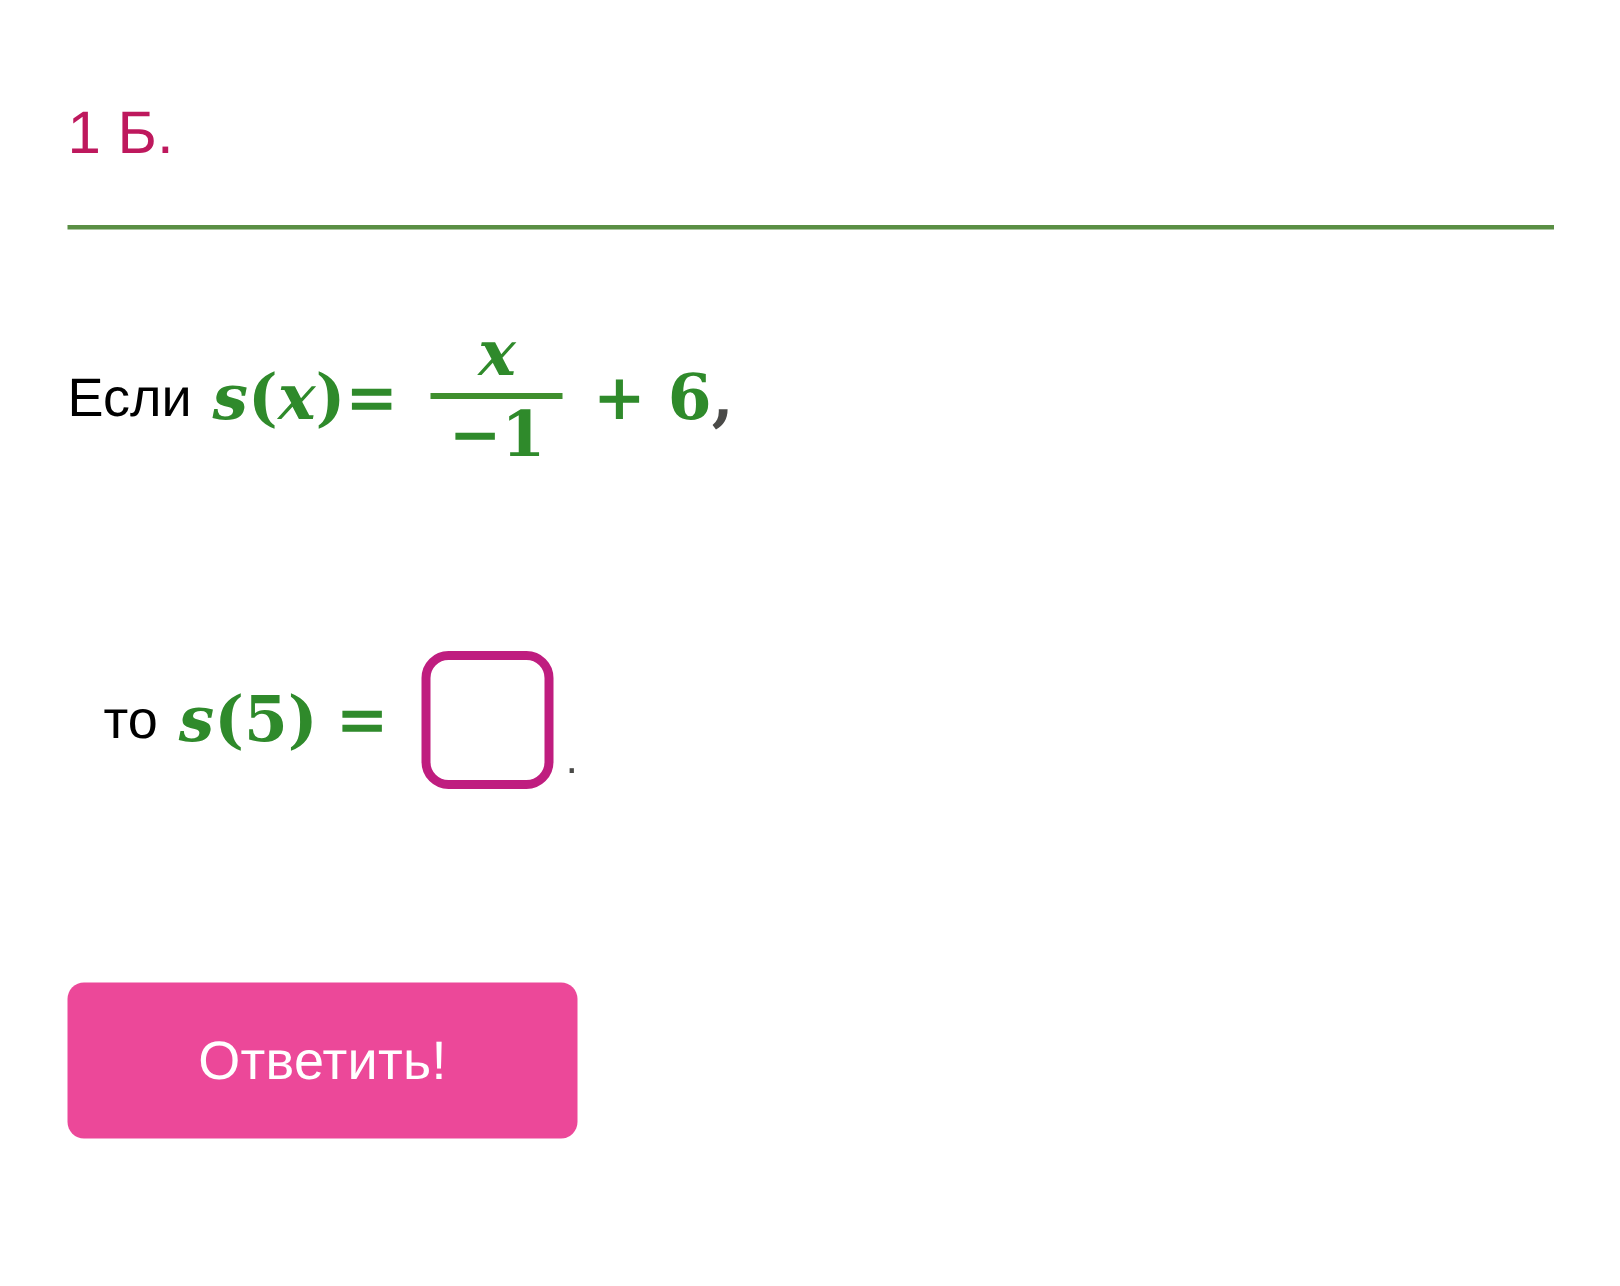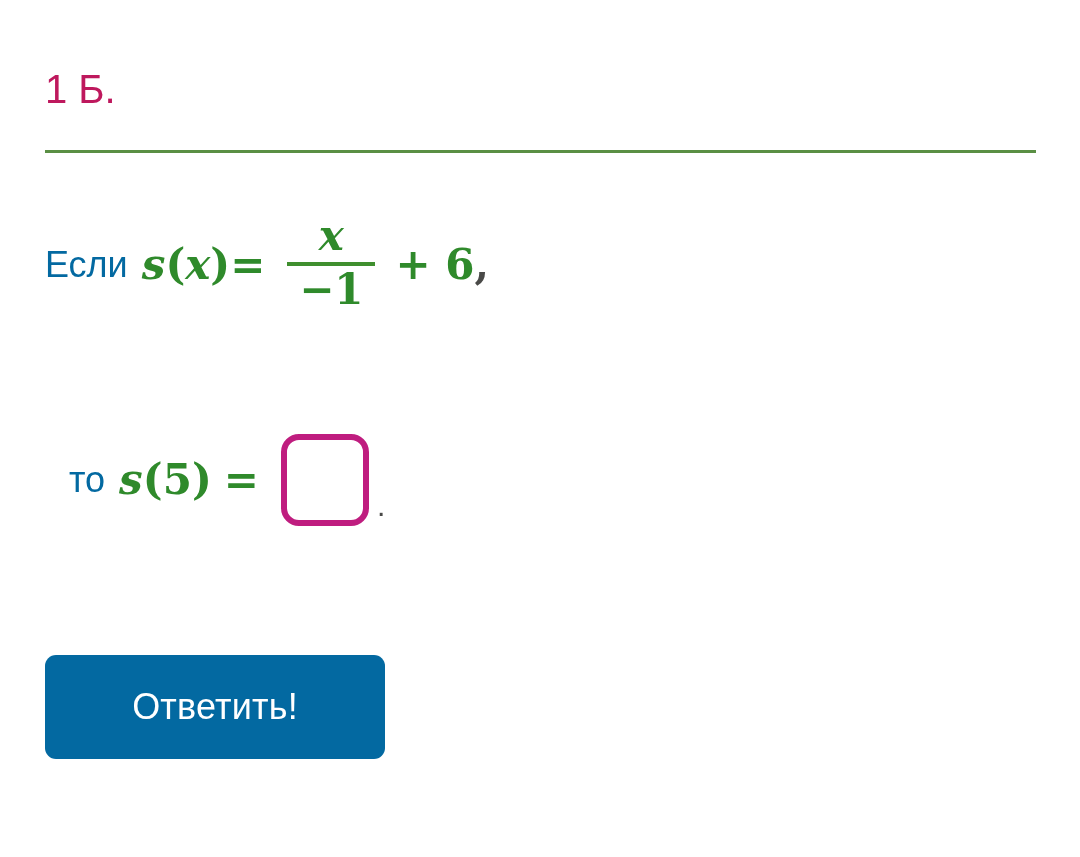--- a/index.html
+++ b/index.html
@@ -62,21 +62,21 @@
     height: 120px;
   }
   .line-then {
     left: 45px;
     top: 425px;
     height: 110px;
     margin-left: 24px;
   }
 
   .plain {
-    color: #0369a1;
+    color: #000000;
     font-size: 36px;
     font-weight: 400;
     font-family: "Liberation Sans", sans-serif;
     line-height: 1;
   }
   .math {
     color: #2f8a2b;
     font-family: "DejaVu Serif", "Liberation Serif", serif;
     font-style: italic;
     font-weight: bold;
@@ -164,21 +164,21 @@
     padding-bottom: 14px;
   }
 
   
   .submit-btn {
     position: absolute;
     left: 45px;
     top: 655px;
     width: 340px;
     height: 104px;
-    background: #0369a1;
+    background: #ec4899;
     border: none;
     border-radius: 11px;
     color: #ffffff;
     font-family: "Liberation Sans", sans-serif;
     font-size: 36px;
     font-weight: 400;
     cursor: pointer;
     letter-spacing: 0.2px;
   }
 </style>

